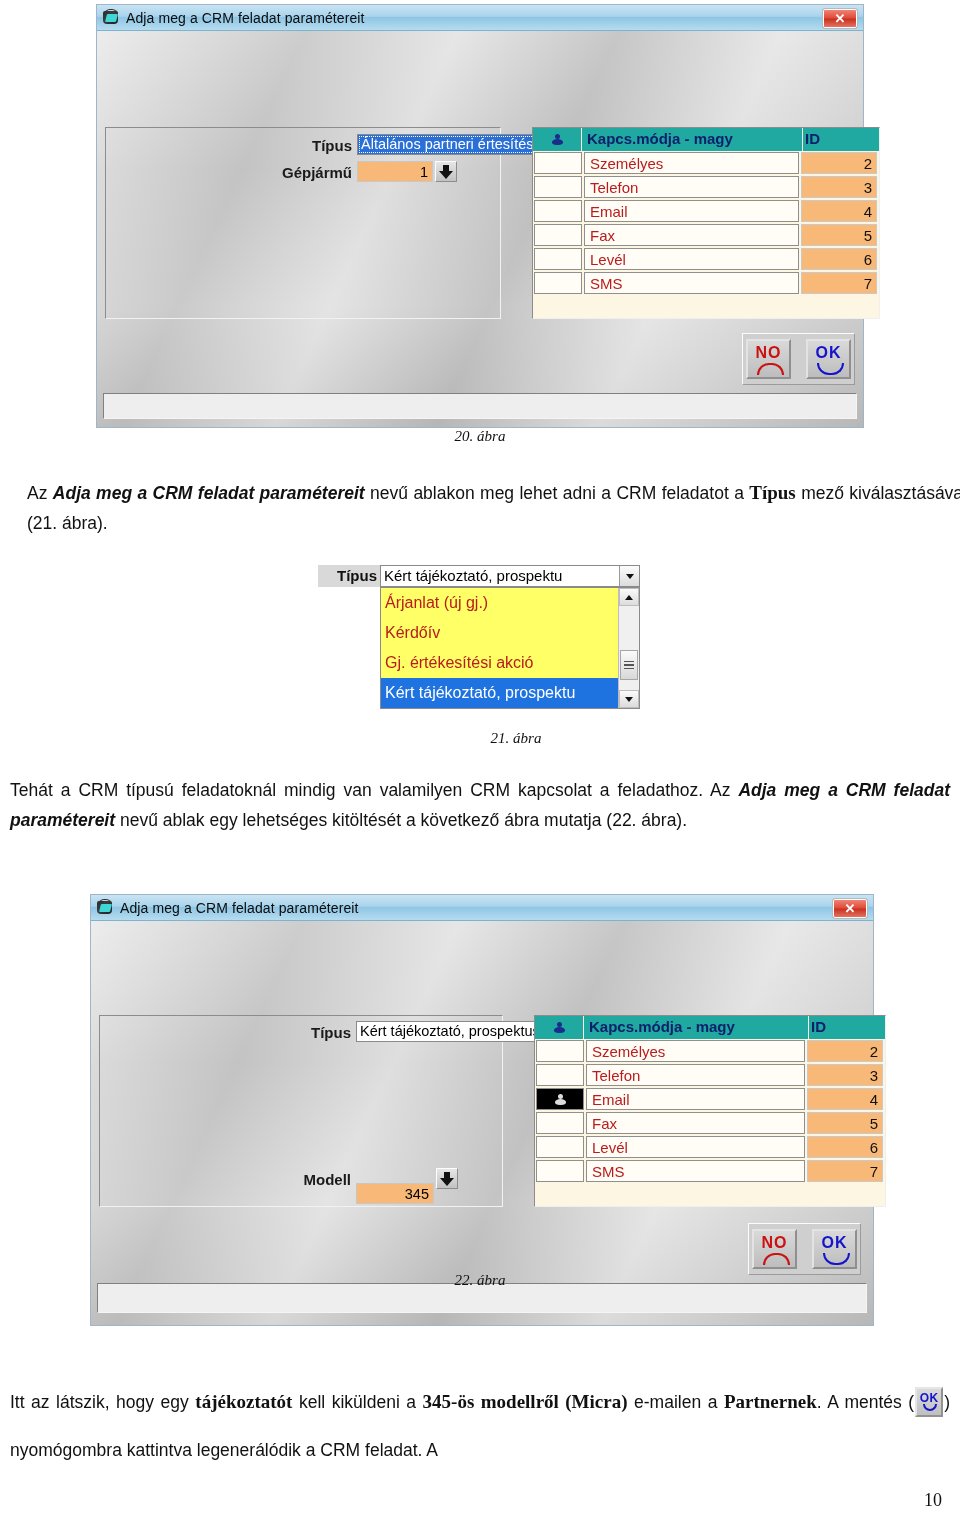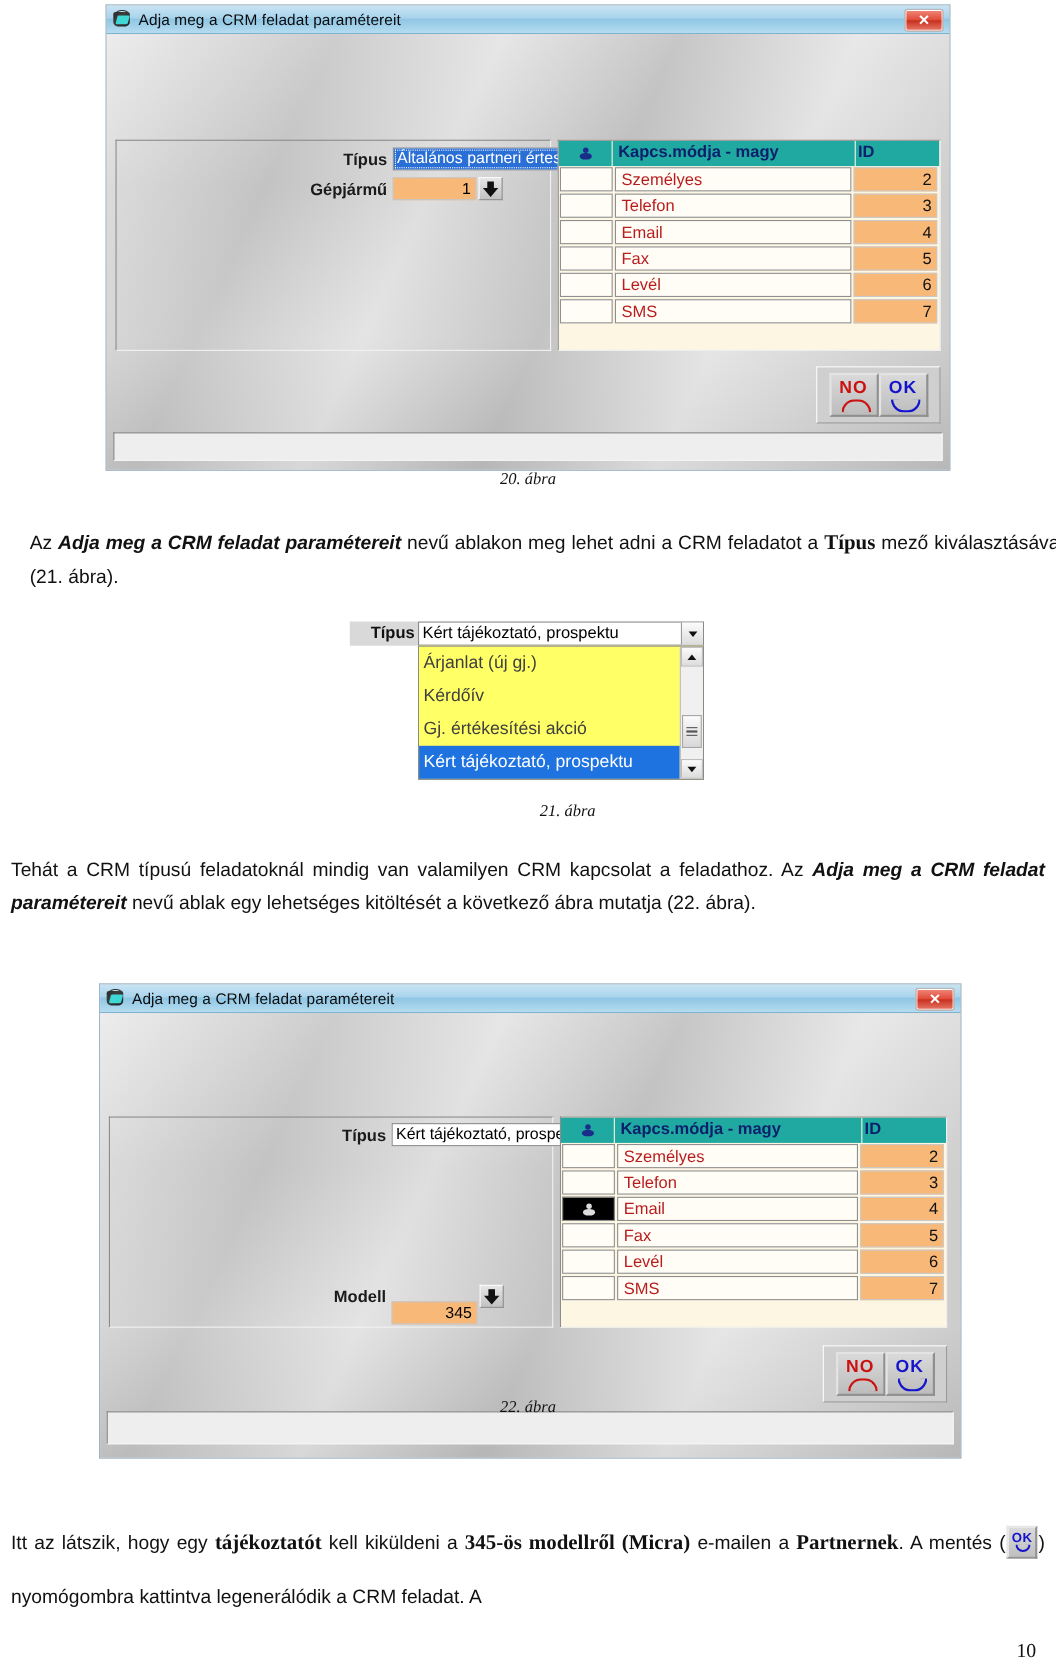--- a/index.html
+++ b/index.html
@@ -227,20 +227,21 @@
 
   
   .grid {
     position: absolute;
     background: #fdf6e3;
     border: 1px solid #8c8c8c;
     border-right-color: #efefef;
     border-bottom-color: #efefef;
     box-sizing: border-box;
     overflow: hidden;
+    margin-left: 25px;
   }
   .grid-row {
     display: flex;
     height: 24px;
     align-items: stretch;
   }
   .grid-head { height: 23px; }
   .cell-marker {
     width: 48px;
     flex: 0 0 48px;
@@ -324,21 +325,21 @@
   
   .btnpanel {
     position: absolute;
     box-sizing: border-box;
     border: 1px solid #9b9b9b;
     border-top-color: #fcfcfc;
     border-left-color: #fcfcfc;
     background: #cfcfcf;
     display: flex;
     align-items: center;
-    justify-content: center;
+    justify-content: space-between;
     padding: 3px;
   }
   .facebtn {
     width: 45px; height: 40px;
     box-sizing: border-box;
     background: linear-gradient(to bottom,#d9d9d9,#bdbdbd);
     border: 2px outset #e3e3e3;
     position: relative;
     cursor: pointer;
   }
@@ -436,21 +437,21 @@
   }
   .dd-items { flex: 1 1 auto; }
   .dd-item {
     height: 30px;
     line-height: 29px;
     font-size: 16px;
     padding-left: 4px;
     white-space: nowrap;
     overflow: hidden;
     background: #ffff66;
-    color: #404040;
+    color: #b91c1c;
     cursor: pointer;
   }
   .dd-item.sel {
     background: #1e73e0;
     color: #ffffff;
   }
   .dd-scroll {
     flex: 0 0 20px;
     width: 20px;
     background: #f0f0f0;

